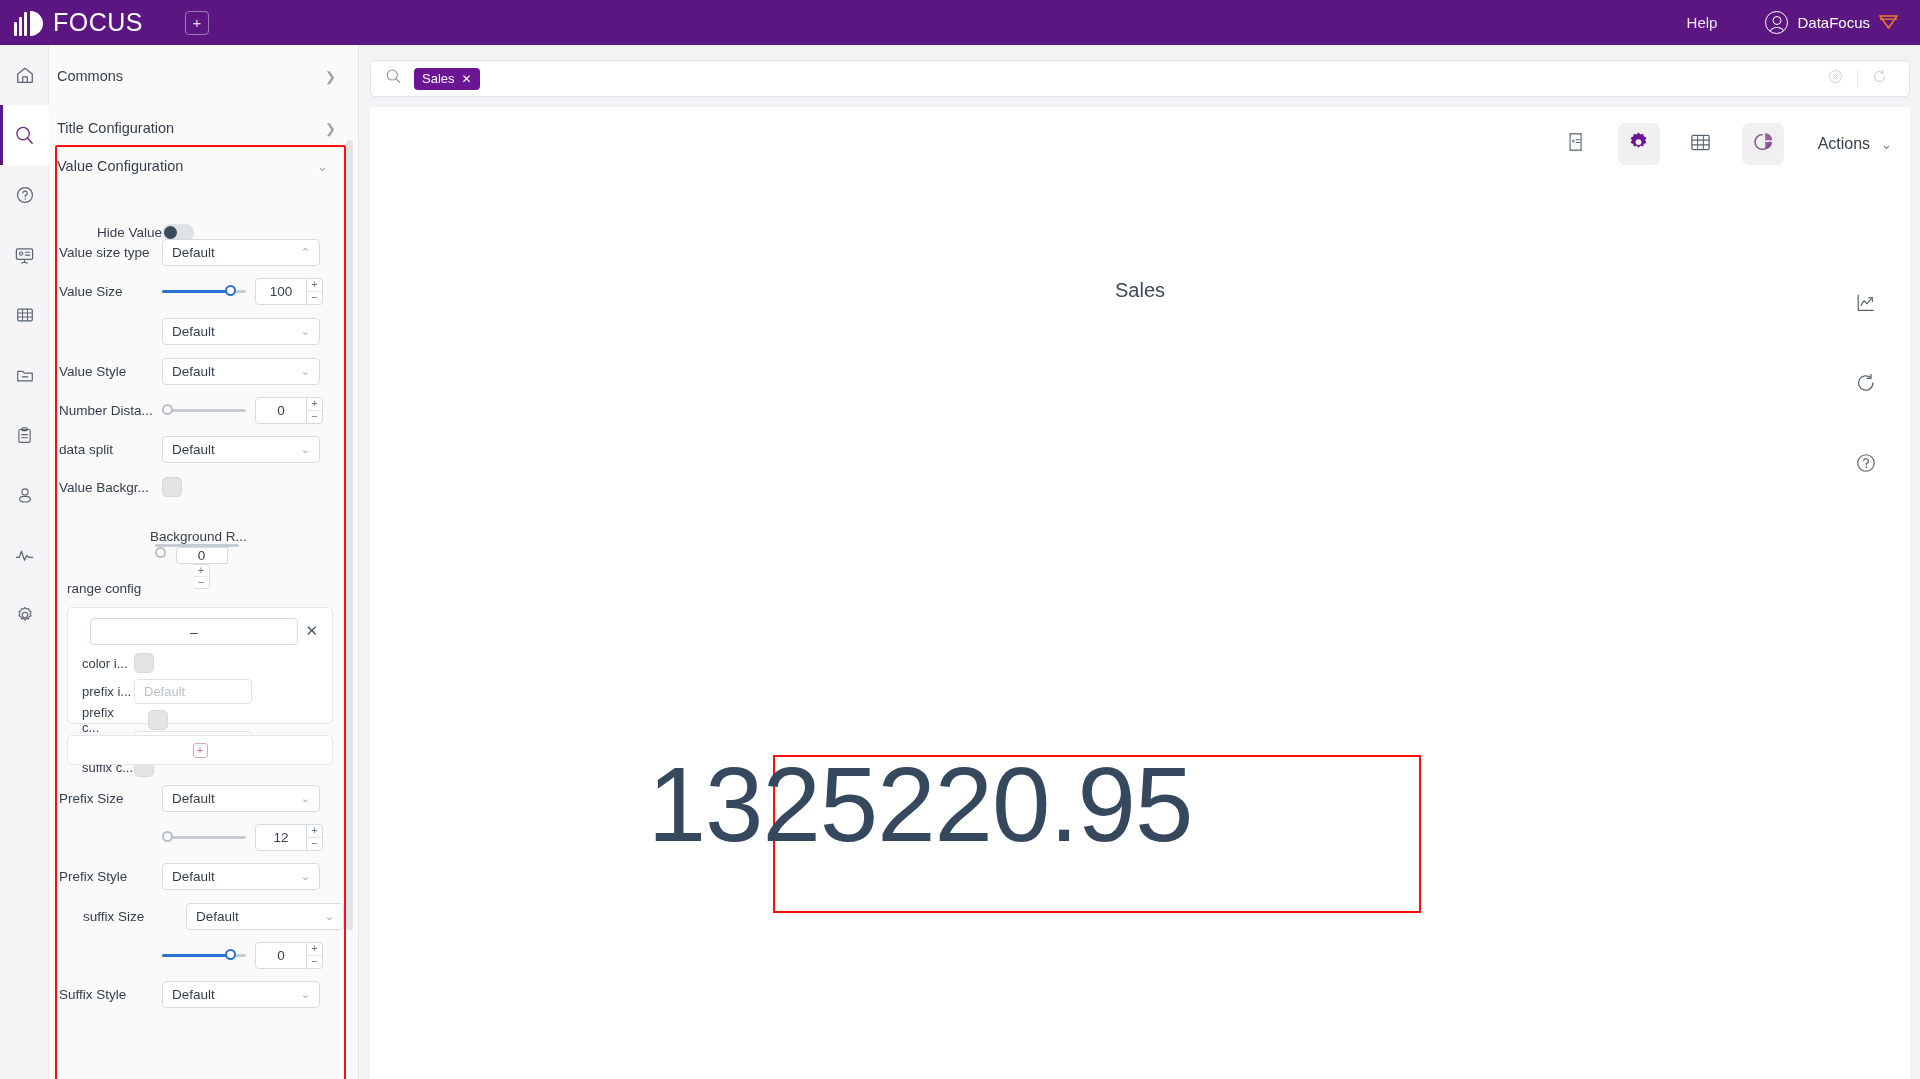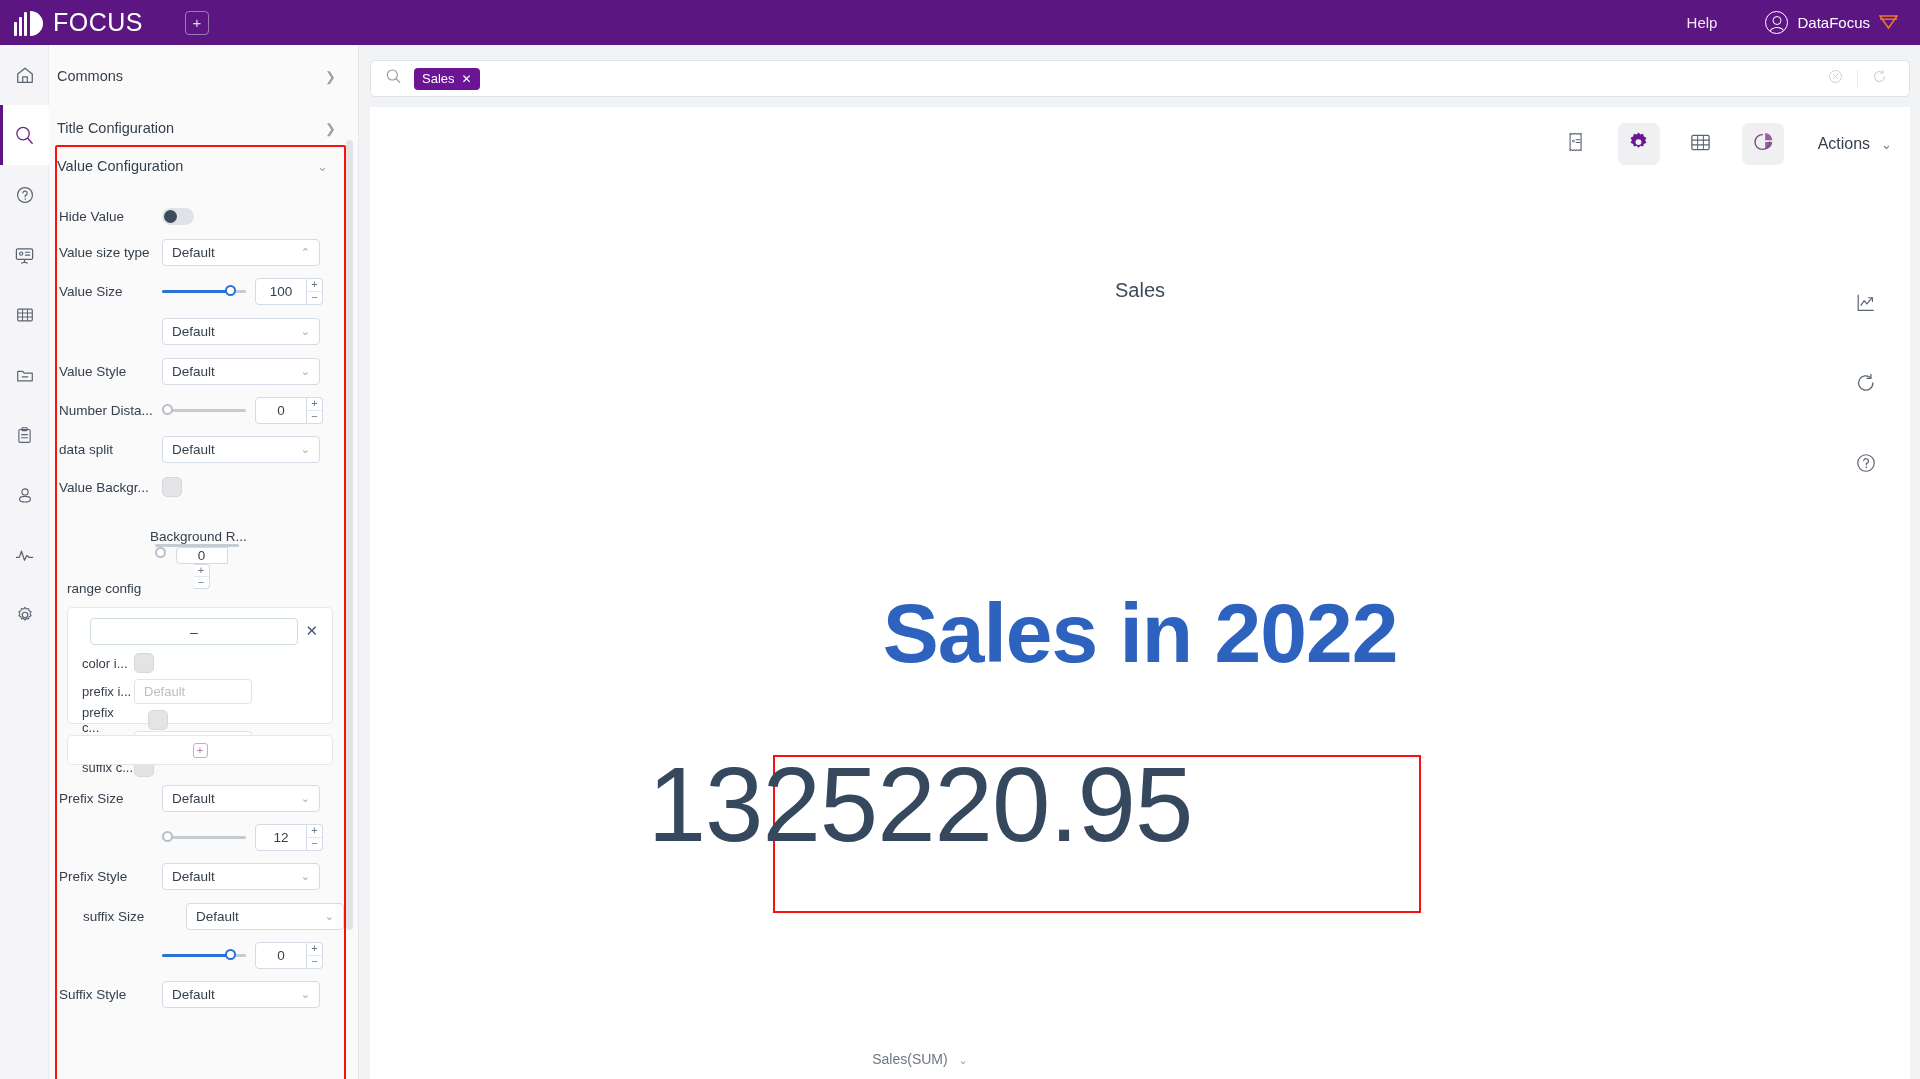--- a/index.html
+++ b/index.html
@@ -346,21 +346,21 @@
       <span class="chev">❯</span>
     </div>
 
     <div class="redbox"></div>
 
     <div class="sec-head">
       <span>Value Configuration</span>
       <span class="chev">⌄</span>
     </div>
 
-    <div class="field" style="top:156px;">
+    <div class="field" style="top:172px;text-align:right;">
       <span class="field-label">Hide Value</span>
       <span class="toggle"></span>
     </div>
 
     <div class="field" style="top:192px;">
       <span class="field-label">Value size type</span>
       <span class="select">
         <span>Default</span>
         <span class="ic">⌃</span>
       </span>
@@ -597,29 +597,24 @@
           </span>
         </div>
         <div class="actions">
           <span>Actions</span>
           <span class="ic">⌄</span>
         </div>
       </div>
 
       <div class="chart-title">Sales</div>
 
-      <div class="big-prefix">Sales in 2022</div>
 
       <div class="value-box"></div>
       <div class="big-value">1325220.95</div>
 
-      <div class="measure-label">
-        <span>Sales(SUM)</span>
-        <span class="ic">⌄</span>
-      </div>
 
       <div class="side-tools">
         <div class="side-tool">
           <span>
             <svg width="22" height="22" viewBox="0 0 24 24">
                 <path d="M3.5 3.5 V20 H20" fill="none" stroke="#5a6472" stroke-width="1.3" stroke-linecap="round"></path>
                 <path d="M6.5 14.5 L10 9.5 L13 13 L18.5 6.5" fill="none" stroke="#5a6472" stroke-width="1.3" stroke-linecap="round" stroke-linejoin="round"></path>
                 <path d="M14.7 6.2 H19 V10.4" fill="none" stroke="#5a6472" stroke-width="1.2" stroke-linecap="round"></path>
               </svg>
           </span>

